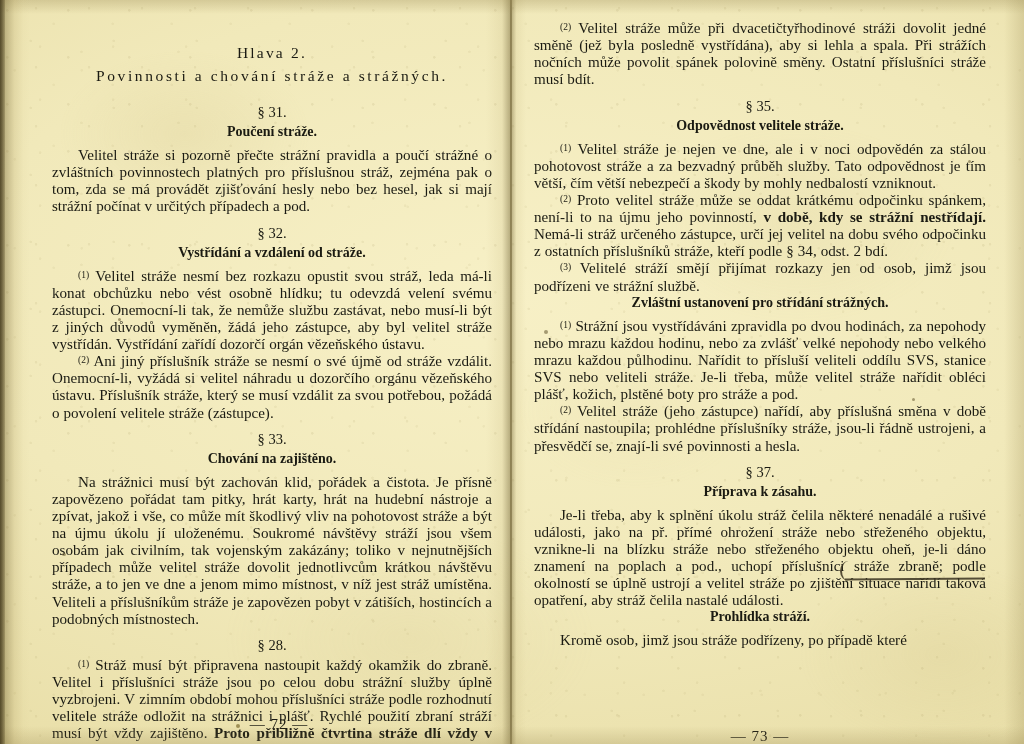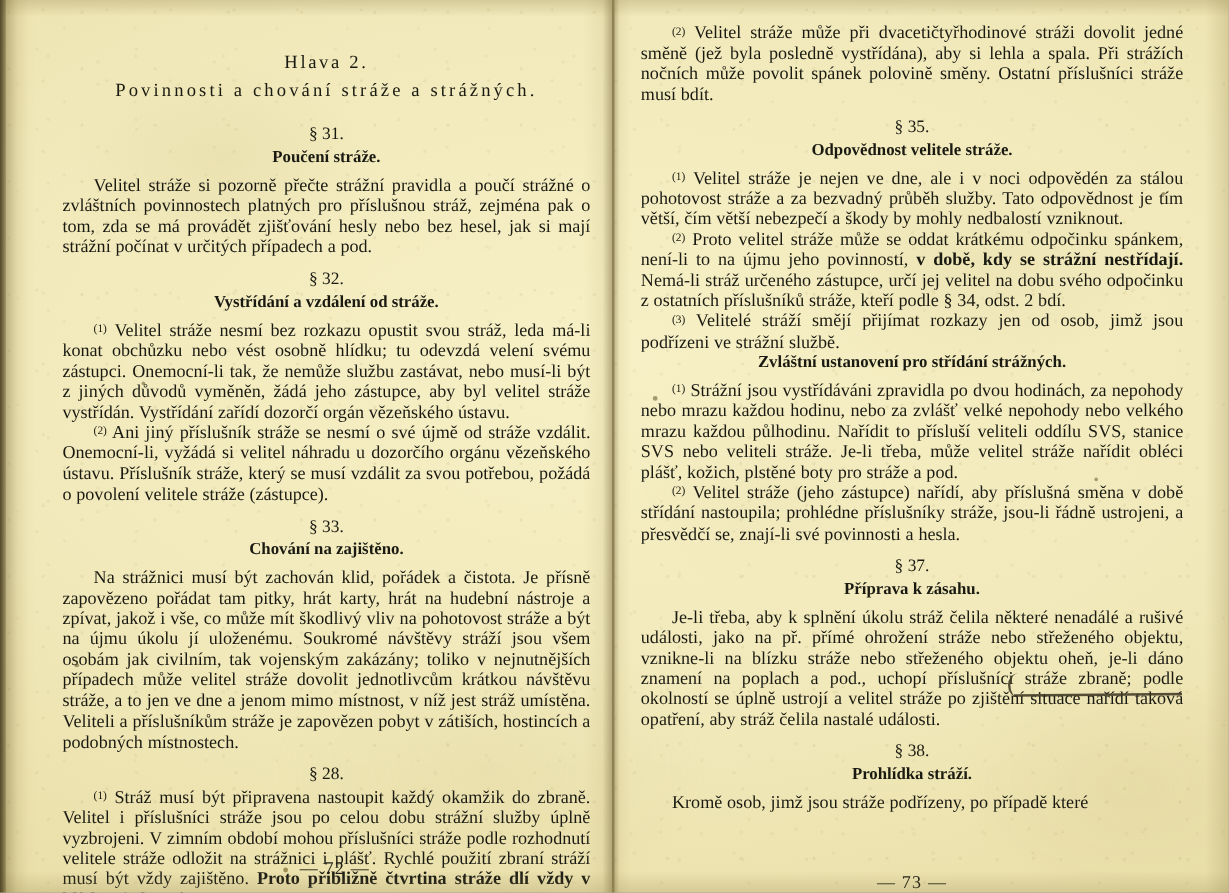--- a/index.html
+++ b/index.html
@@ -245,21 +245,20 @@
       <p class="body"><sup class="pnum">(<span>3</span>)</sup> <span>Velitelé stráží smějí přijímat rozkazy jen od osob, jimž jsou podřízeni ve strážní službě.</span></p>
 
       <div class="sec-title">Zvláštní ustanovení pro střídání strážných.</div>
       <p class="body"><sup class="pnum">(<span>1</span>)</sup> <span>Strážní jsou vystřídáváni zpravidla po dvou hodinách, za nepohody nebo mrazu každou hodinu, nebo za zvlášť velké nepohody nebo velkého mrazu každou půlhodinu. Nařídit to přísluší veliteli oddílu SVS, stanice SVS nebo veliteli stráže. Je-li třeba, může velitel stráže nařídit obléci plášť, kožich, plstěné boty pro stráže a pod.</span></p>
       <p class="body"><sup class="pnum">(<span>2</span>)</sup> <span>Velitel stráže (jeho zástupce) nařídí, aby příslušná směna v době střídání nastoupila; prohlédne příslušníky stráže, jsou-li řádně ustrojeni, a přesvědčí se, znají-li své povinnosti a hesla.</span></p>
 
       <div class="sec-num">§ 37.</div>
       <div class="sec-title">Příprava k zásahu.</div>
       <p class="body"><span>Je-li třeba, aby k splnění úkolu stráž čelila některé nenadálé a rušivé události, jako na př. přímé ohrožení stráže nebo střeženého objektu, vznikne-li na blízku stráže nebo střeženého objektu oheň, je-li dáno znamení na poplach a pod., </span><span>uchopí příslušníci</span><span> stráže zbraně; podle okolností se úplně ustrojí a velitel stráže po zjištění situace nařídí taková opatření, aby stráž čelila nastalé události.</span></p>
 
-      <div class="sec-num">§ 38.</div>
       <div class="sec-title">Prohlídka stráží.</div>
       <p class="body"><span>Kromě osob, jimž jsou stráže podřízeny, po případě které</span></p>
 
       <div class="folio"><span>— 73 —</span></div>
     </div>
   </div>
 
   <div class="annot annot-bracket"></div>
   <div class="annot annot-underline"></div>
 

